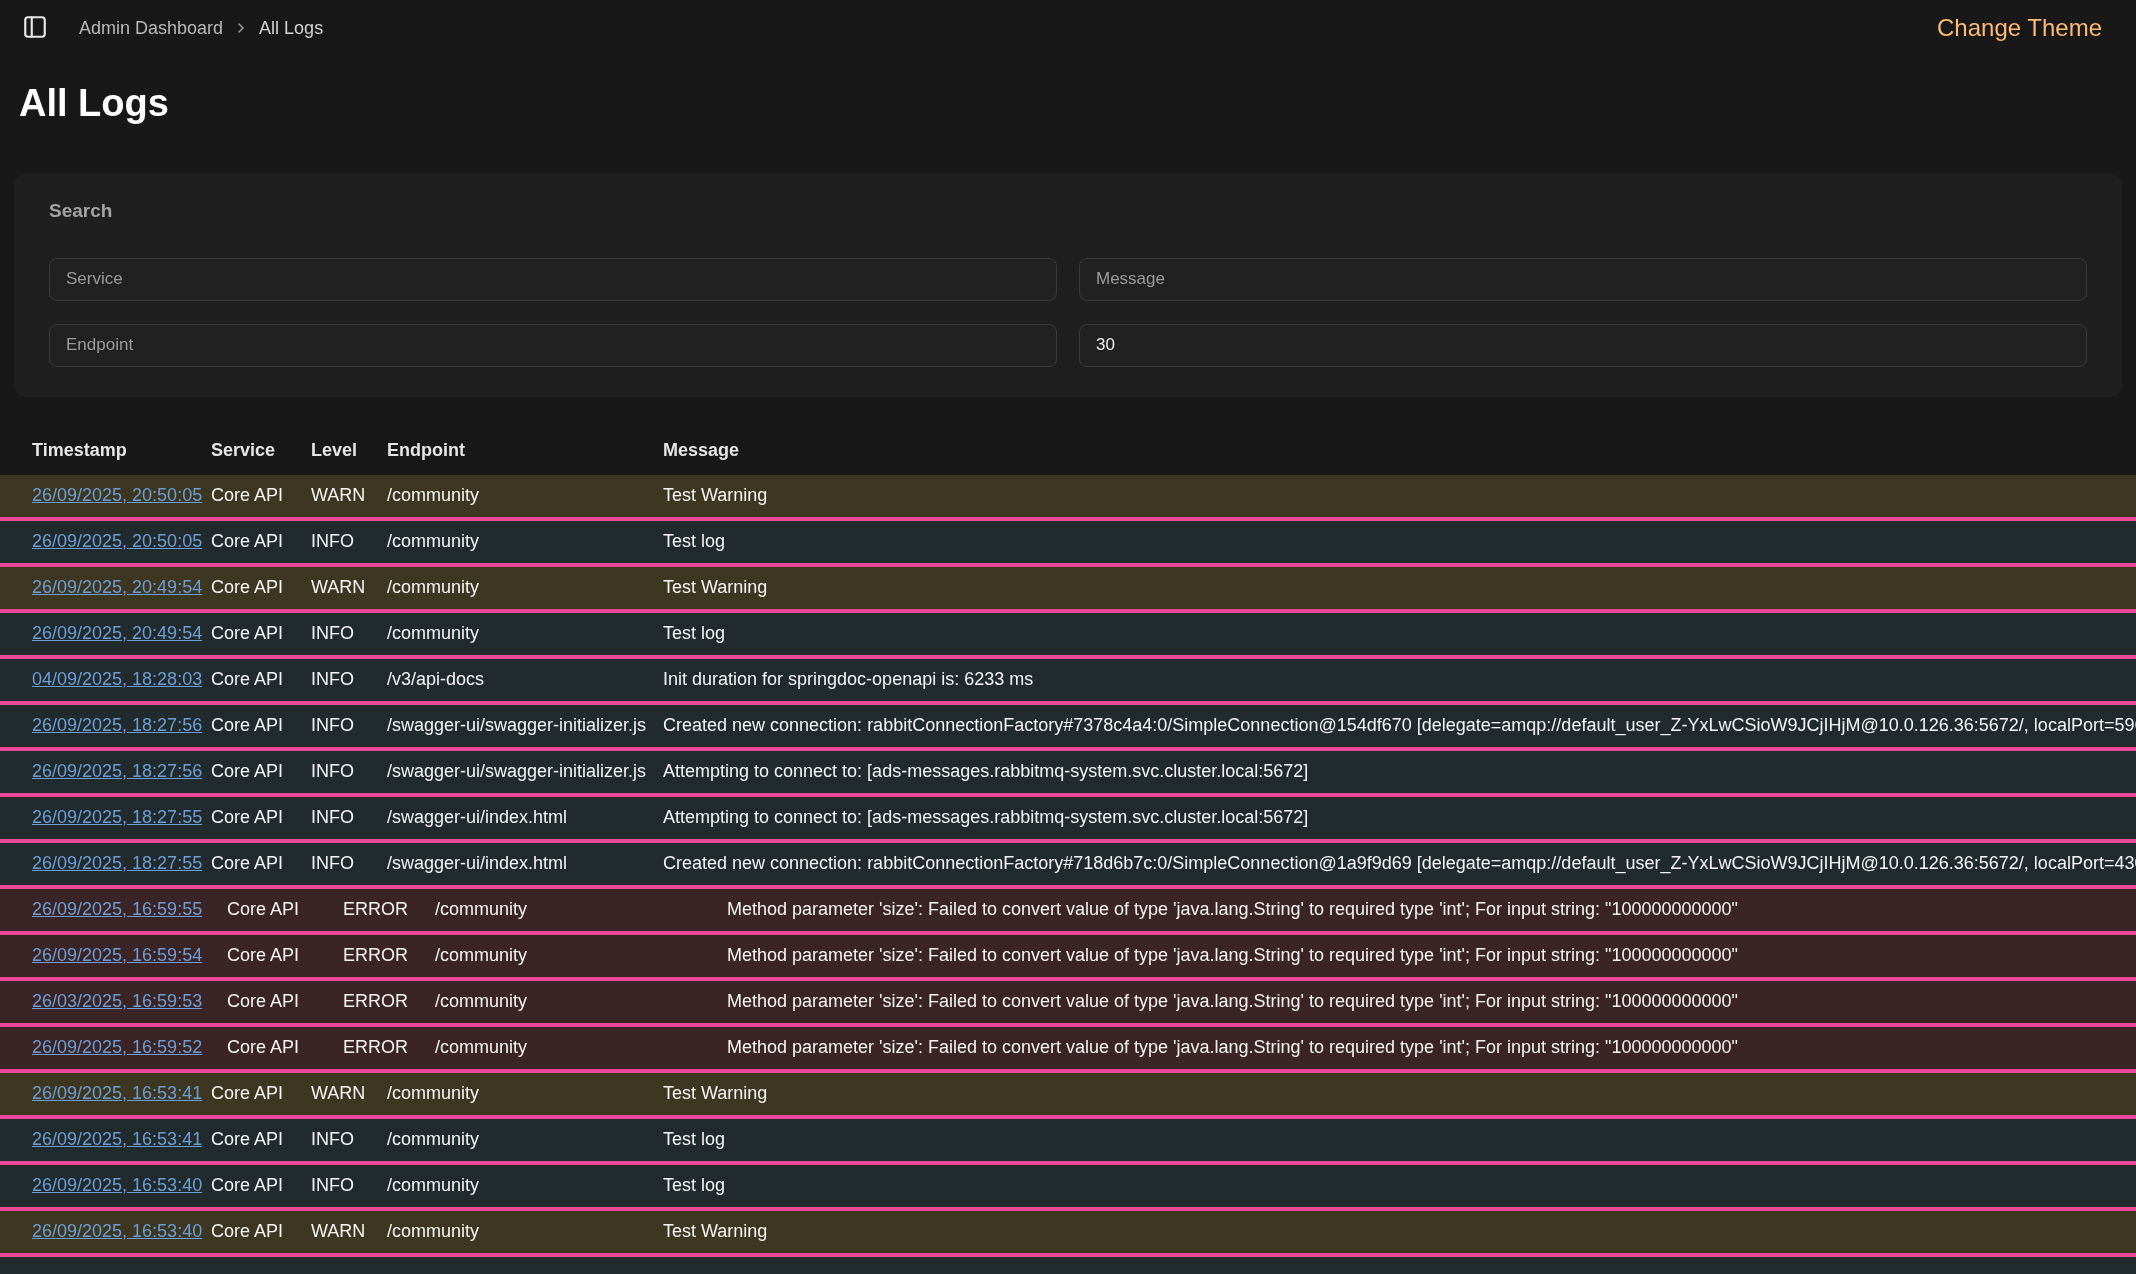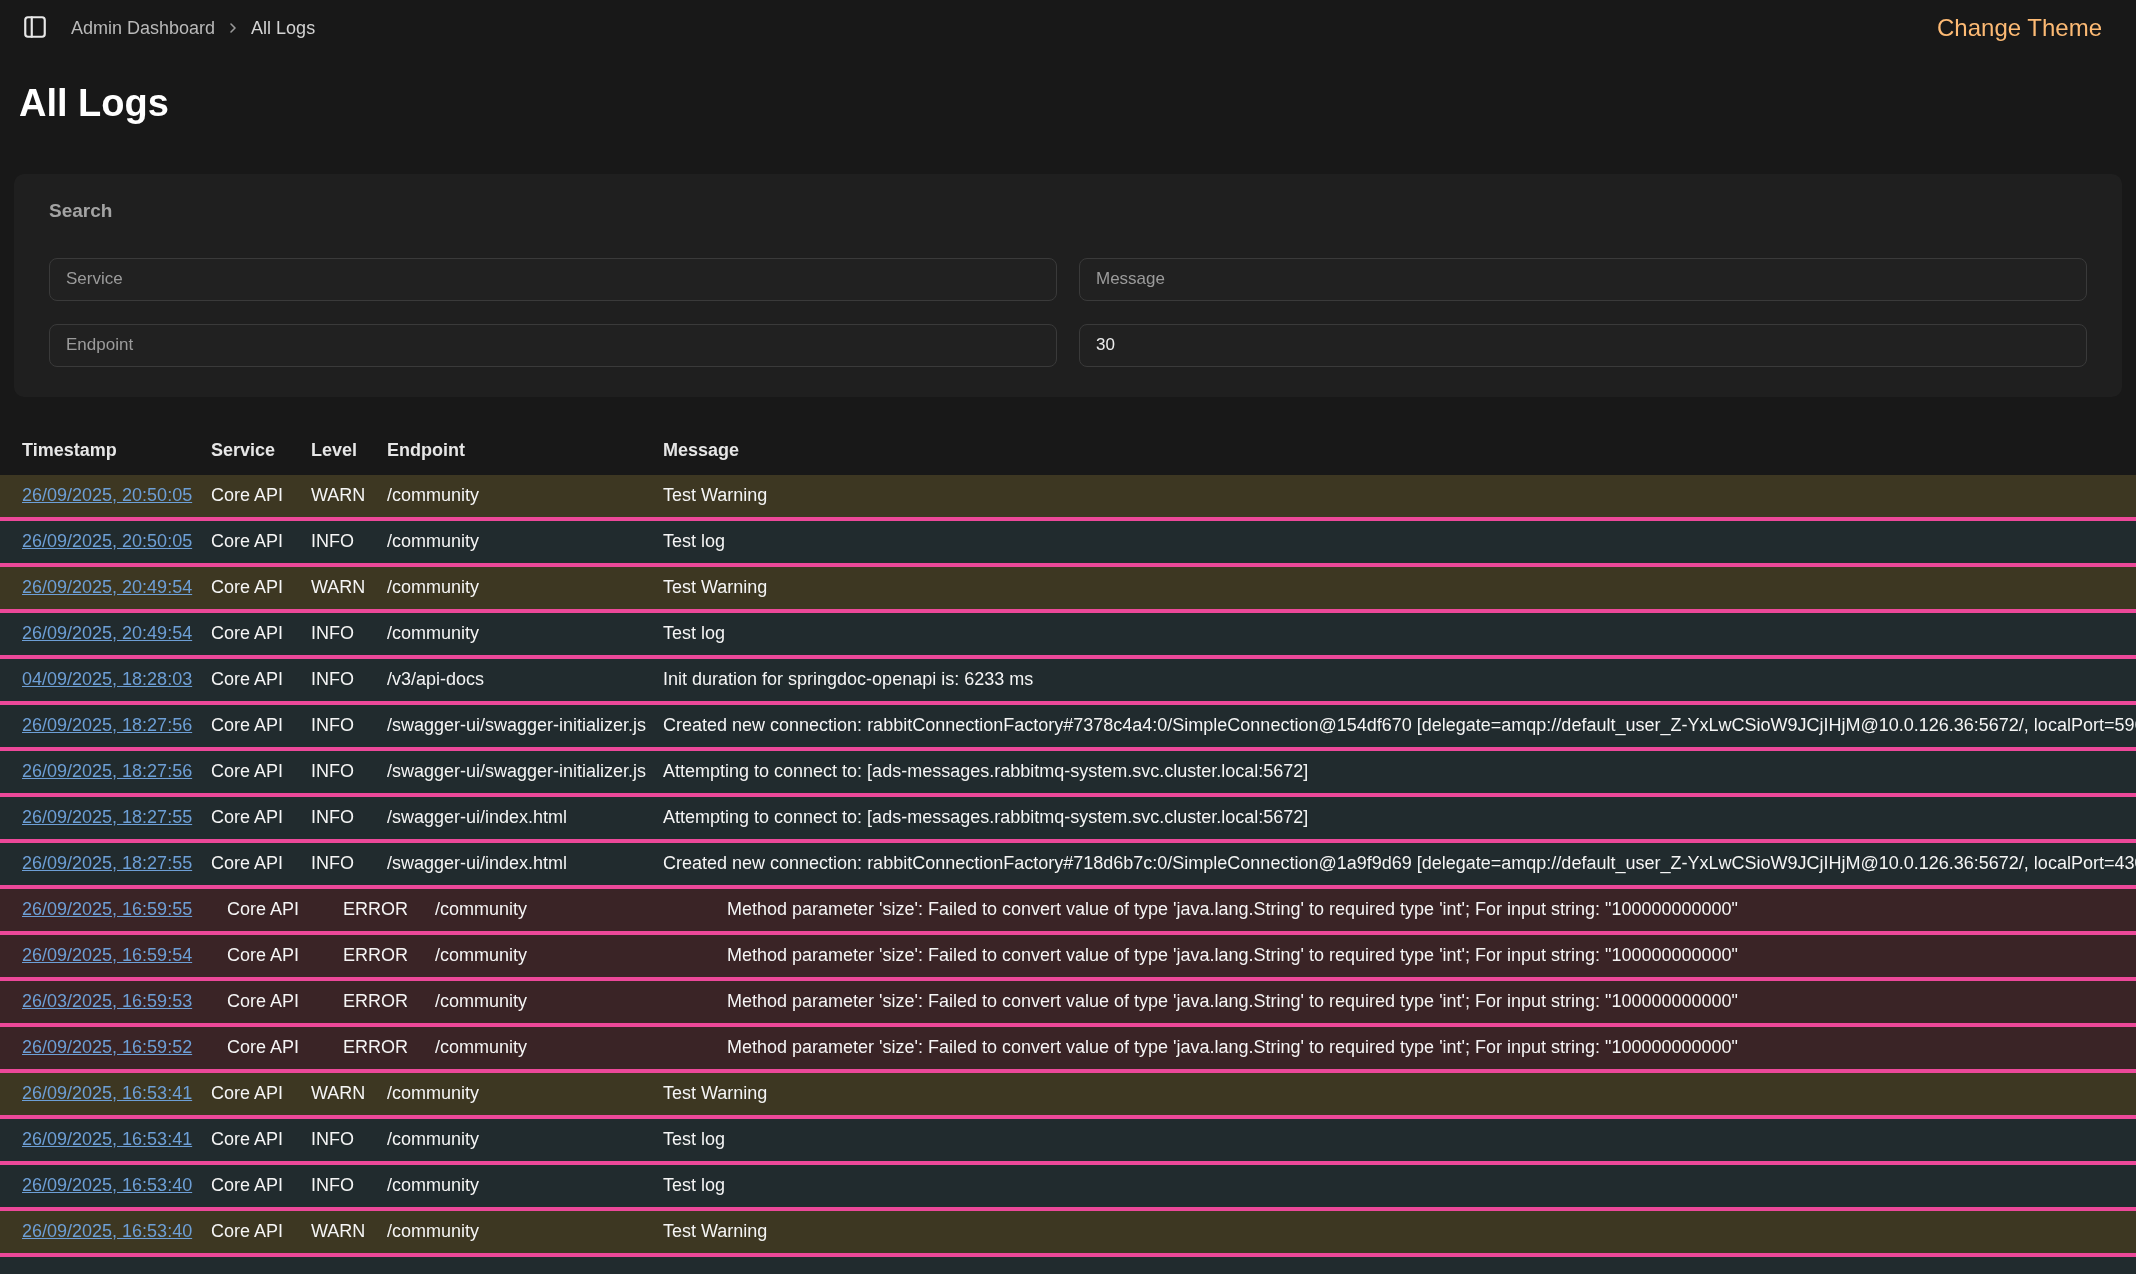--- a/index.html
+++ b/index.html
@@ -18,21 +18,21 @@
     padding: 0 24px 0 18px;
   }
   .icon-btn {
     background: none; border: none; cursor: pointer;
     width: 34px; height: 34px;
     display: flex; align-items: center; justify-content: center;
     border-radius: 6px;
   }
   .breadcrumb {
     display: flex; align-items: center;
-    margin-left: 19px;
+    margin-left: 27px;
     font-size: 18px;
     gap: 10px;
   }
   .crumb-parent { color: #b9b9b9; text-decoration: none; cursor: pointer; }
   .crumb-current { color: #d3d3d3; }
   .crumb-sep { display: flex; align-items: center; }
   .theme-btn {
     margin-left: auto;
     background: none; border: none; cursor: pointer;
     color: #fdba74; font-size: 24px;
@@ -91,21 +91,21 @@
     height: 48px;
     font-weight: 700;
     color: #e6e6e6;
   }
   .trow {
     height: 46px;
     border-bottom: 4px solid #ec4899;
     color: #f5f5f5;
   }
   .cell { white-space: nowrap; overflow: hidden; }
-  .cell:first-child { padding-left: 22px; }
+  .cell:first-child { padding-left: 32px; }
   .level-warn  { background: var(--warn_bg, #3d3722); }
   .level-info  { background: var(--info_bg, #212b2e); }
   .level-error { background: var(--error_bg, #3a2426); gap: 16px; }
   .ts-link {
     color: var(--link, #6d9fd6);
     text-decoration: underline;
     cursor: pointer;
   }
 </style>
 </head>

